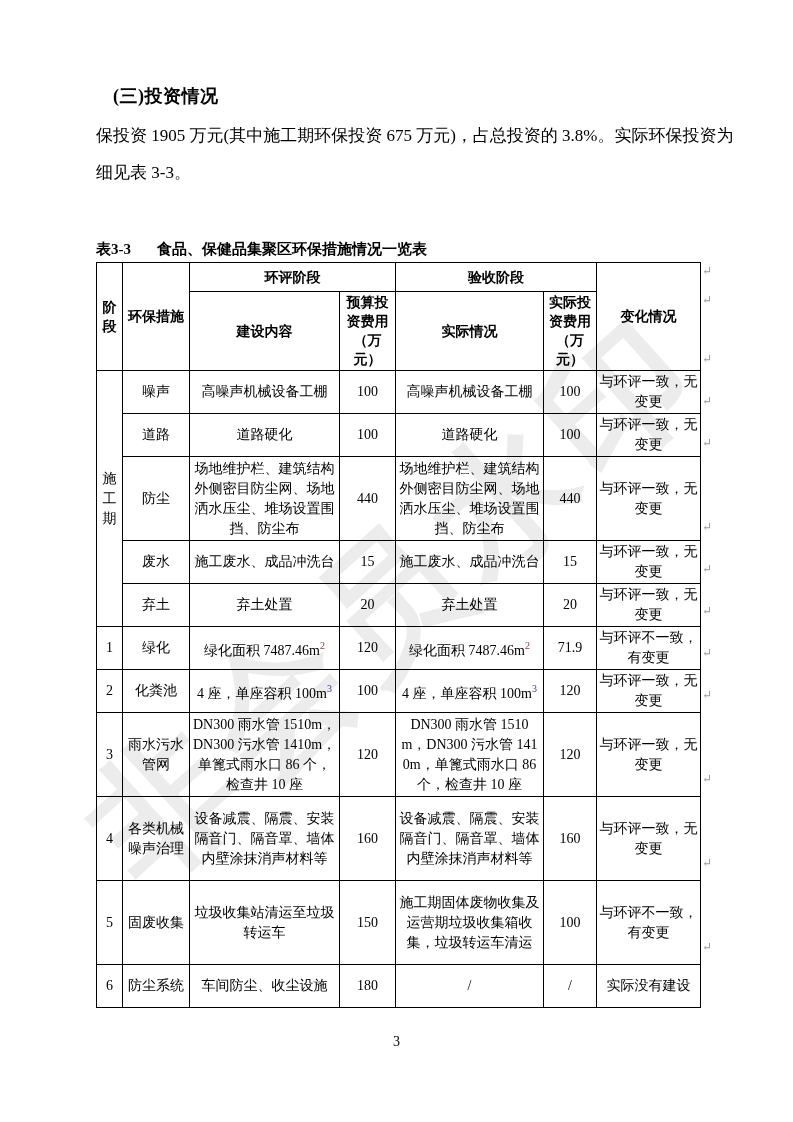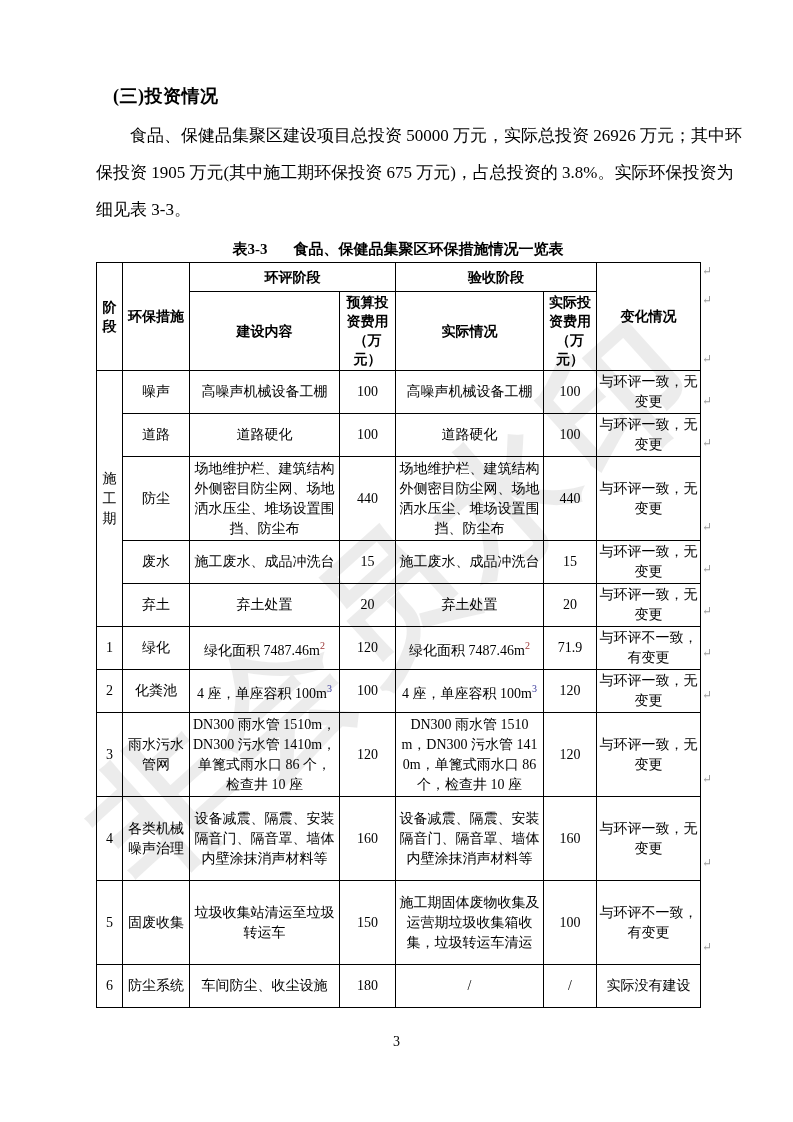--- a/index.html
+++ b/index.html
@@ -21,21 +21,21 @@
     font-size:18px;font-weight:bold;letter-spacing:0.5px;
   }
   
   .paragraph{position:absolute;left:96px;top:117px;width:606px;font-size:17px;}
   .para-line{line-height:37px;height:37px;text-align:justify;text-align-last:justify;white-space:nowrap;}
   .para-line.first{padding-left:34px;}
   .para-line.last{text-align-last:left;white-space:normal;}
   
   .table-caption{
     position:absolute;left:96px;top:240px;width:604px;
-    font-size:15px;font-weight:bold;text-align:center;
+    font-size:15px;font-weight:bold;text-align:left;
   }
   .table-caption .cap-label{margin-right:26px;}
   
   .table-wrap{position:absolute;left:96px;top:262px;width:612px;}
   table.env{
     border-collapse:collapse;table-layout:fixed;width:604px;
     font-size:14px;
   }
   table.env td,table.env th{
     border:1px solid #000;padding:1px 2px;text-align:center;vertical-align:middle;
@@ -59,21 +59,20 @@
 </head>
 <body>
 
 <div class="watermark">非会员水印</div>
 
 <div class="content">
 
   <div class="heading">(三)投资情况</div>
 
   <div class="paragraph">
-    <div class="para-line first">食品、保健品集聚区建设项目总投资 50000 万元，实际总投资 26926 万元；其中环</div>
     <div class="para-line">保投资 1905 万元(其中施工期环保投资 675 万元)，占总投资的 3.8%。实际环保投资为</div>
     <div class="para-line last">细见表 3-3。</div>
   </div>
 
   <div class="table-caption">
     <span class="cap-label">表3-3</span><span>食品、保健品集聚区环保措施情况一览表</span>
   </div>
 
   <div class="table-wrap">
     <table class="env">

